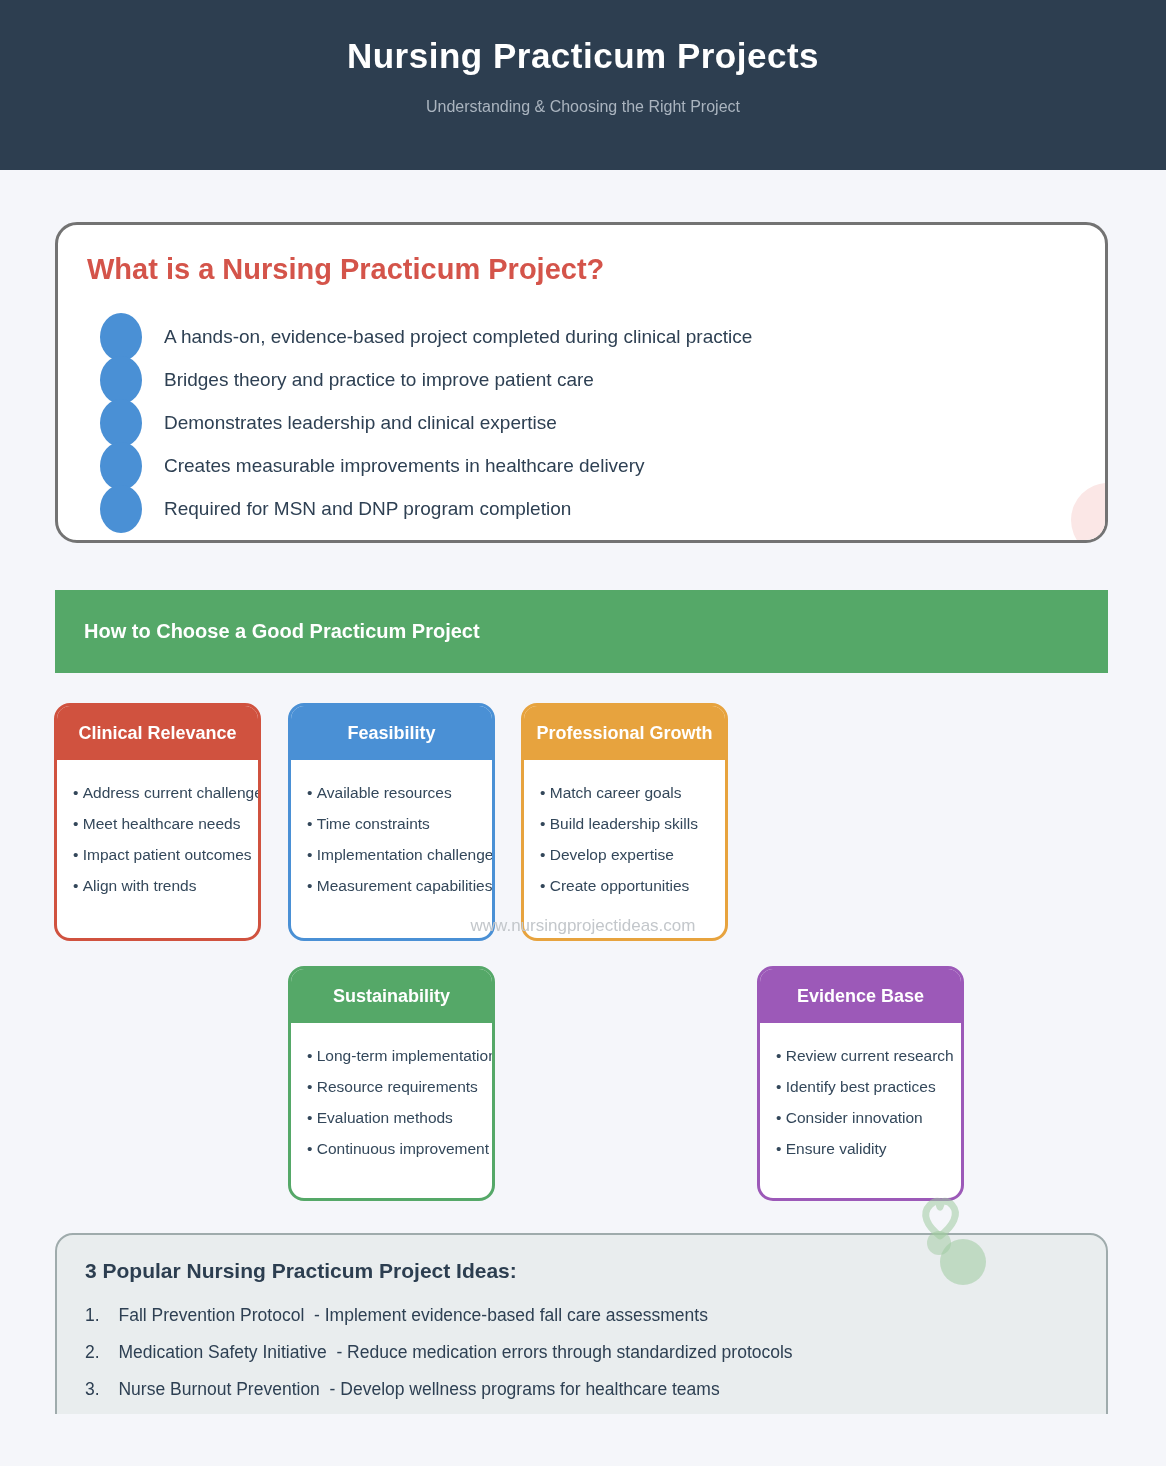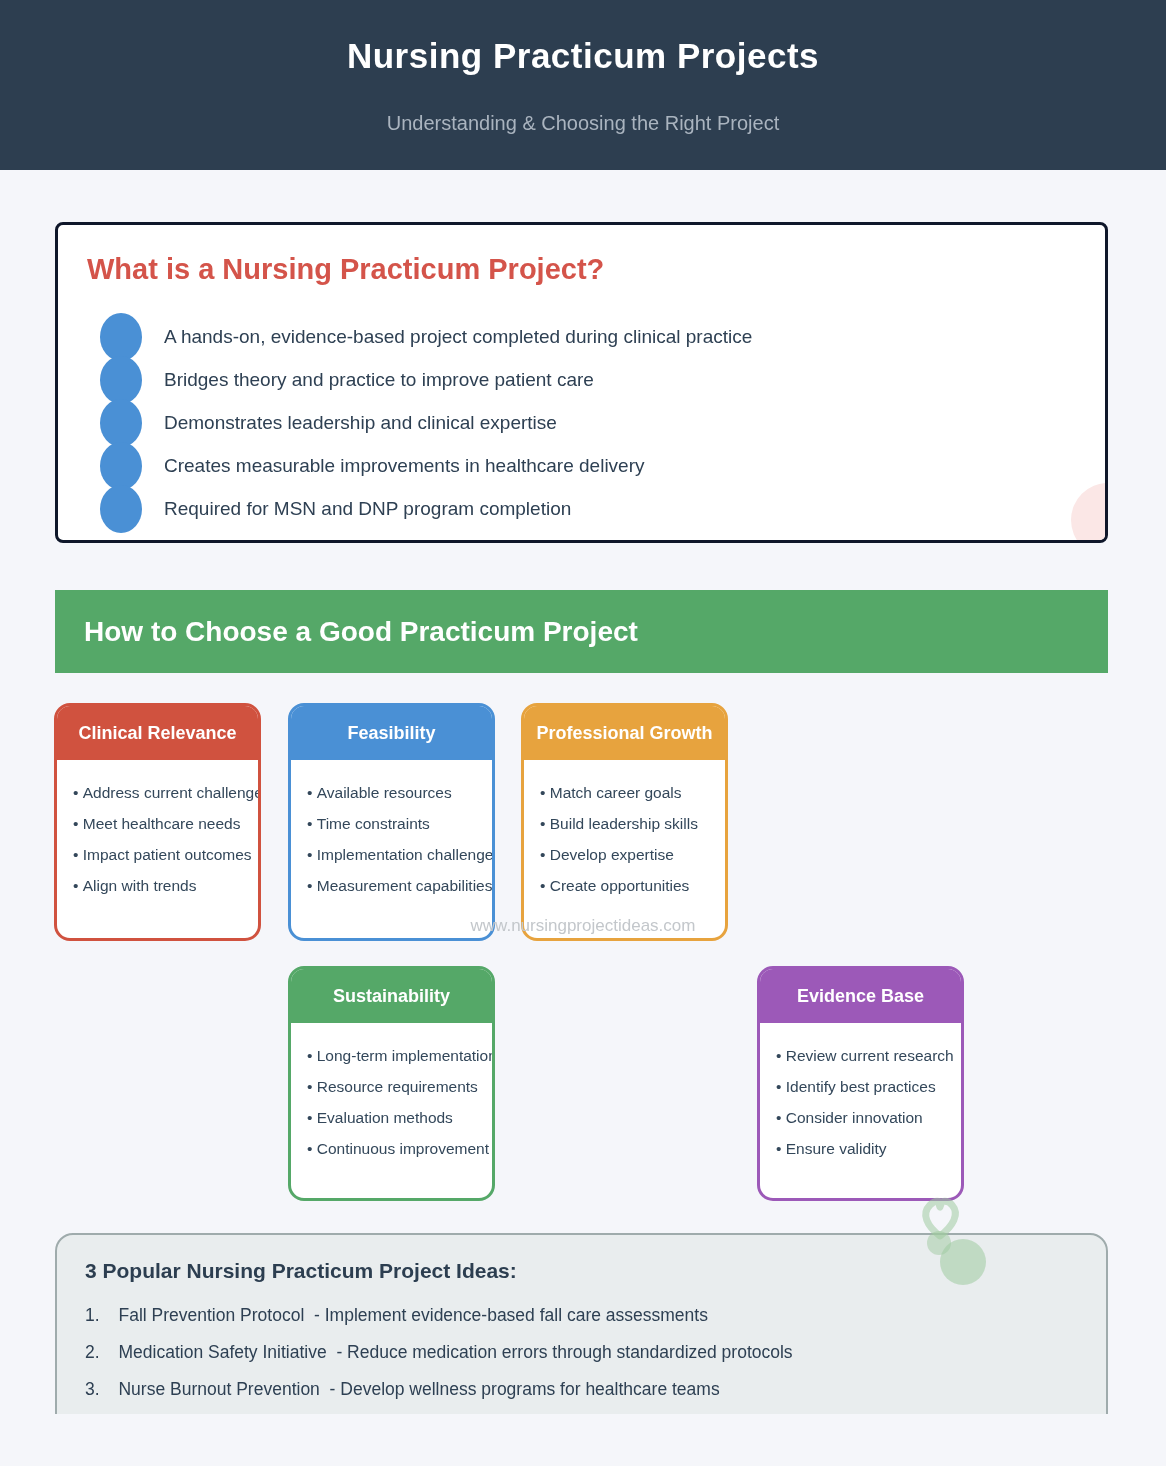--- a/index.html
+++ b/index.html
@@ -12,26 +12,26 @@
 
   
   .header {
     position:absolute; left:0; top:0; width:1166px; height:170px;
     background:#2d3e50; text-align:center;
   }
   .header h1 {
     padding-top:36px; font-size:35px; font-weight:bold; color:#ffffff;
     letter-spacing:0.5px;
   }
-  .header p { margin-top:36px; font-size:20px; color:#aab4bf; }
+  .header p { margin-top:22px; font-size:16px; color:#aab4bf; }
 
   
   .intro-card {
     position:absolute; left:55px; top:222px; width:1053px; height:321px;
-    background:#ffffff; border:3px solid #0f172a; border-radius:8px;
+    background:#ffffff; border:3px solid #737373; border-radius:22px;
     overflow:hidden;
   }
   .intro-card h2 {
     position:absolute; left:29px; top:28px;
     font-size:29px; font-weight:bold; color:#d4544a;
   }
   .intro-list { position:absolute; left:42px; top:91px; list-style:none; }
   .intro-list li { display:flex; align-items:center; height:42.8px; }
   .intro-dot {
     flex:none; width:42px; height:48px; border-radius:50%;
@@ -40,21 +40,21 @@
   .intro-list li span.txt { font-size:19px; color:#2e4053; }
 
   .decor { position:absolute; border-radius:50%; }
   .decor.pink  { left:1013px; top:258px; width:74px; height:74px; background:#fbe7e6; }
 
   
   .banner {
     position:absolute; left:55px; top:590px; width:1053px; height:83px;
     background:#55a868; display:flex; align-items:center;
   }
-  .banner h2 { padding-left:29px; font-size:28px; font-weight:bold; color:#ffffff; }
+  .banner h2 { padding-left:29px; font-size:20px; font-weight:bold; color:#ffffff; }
 
   
   .crit-card {
     position:absolute; width:207px; background:#ffffff;
     border:3px solid; border-radius:16px; overflow:hidden;
   }
   .row1 { top:703px; height:238px; }
   .row2 { top:966px; height:235px; }
   .pos1 { left:54px; }  .pos2 { left:288px; }  .pos3 { left:521px; }
   .pos4 { left:288px; } .pos5 { left:757px; }

